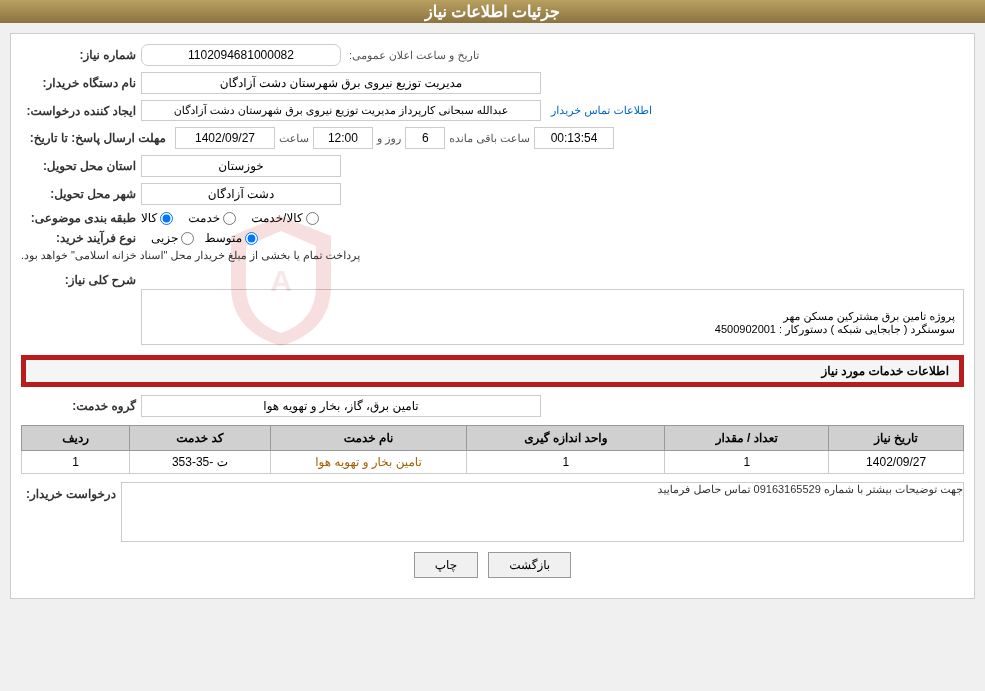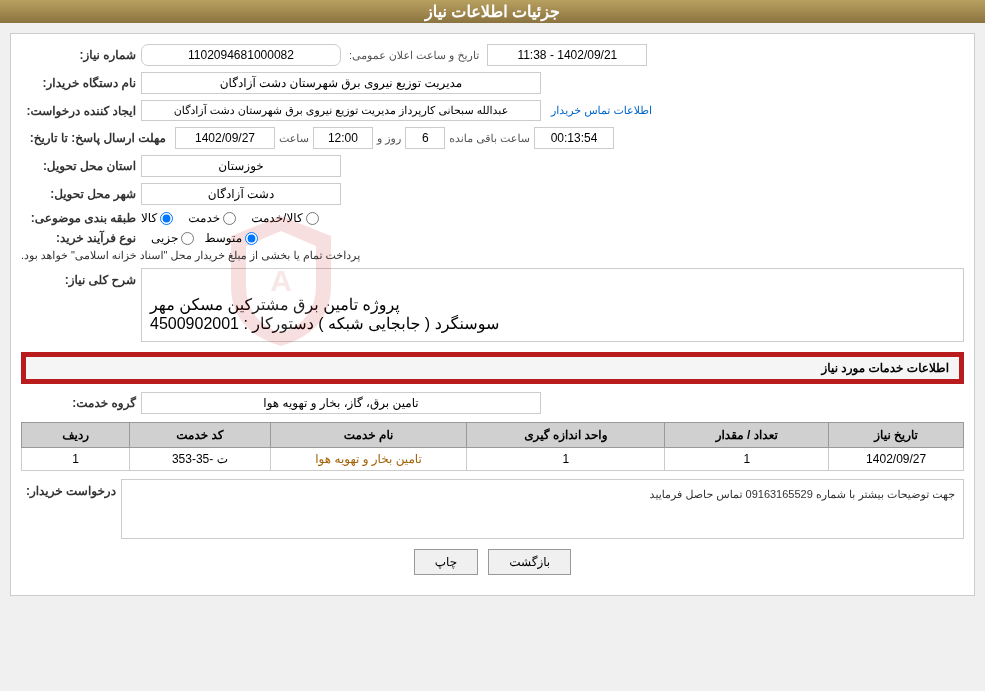--- a/index.html
+++ b/index.html
@@ -141,21 +141,20 @@
       color: #a16207;
     }
     .buyer-comment-row {
       display: flex;
       align-items: flex-start;
       margin-top: 8px;
       margin-bottom: 8px;
     }
     .comment-box {
       border: 1px solid #ccc;
-      padding: 8px;
       background: white;
       min-height: 60px;
       flex: 1;
       font-size: 11px;
       color: #333;
     }
     .button-row {
       display: flex;
       justify-content: center;
       gap: 10px;
@@ -185,21 +184,20 @@
 
 <div class="page-wrapper">
 
   <div class="header-bar">
     <span>جزئیات اطلاعات نیاز</span>
   </div>
 
   <div class="main-content">
 
     <div class="info-row">
-      <div class="date-input" style="min-width:160px;">1402/09/21 - 11:38</div>
       <span class="date-label-inline" style="margin: 0 8px;">تاریخ و ساعت اعلان عمومی:</span>
       <div class="info-value" style="min-width:200px;border-radius:7px;">1102094681000082</div>
       <span class="info-label">شماره نیاز:</span>
     </div>
 
     <div class="info-row">
       <div class="info-value-wide">مدیریت توزیع نیروی برق شهرستان دشت آزادگان</div>
       <span class="info-label">نام دستگاه خریدار:</span>
     </div>
 
@@ -272,21 +270,21 @@
               </div>
             </div>
             <span class="info-label">نوع فرآیند خرید:</span>
           </div>
           <div class="process-text" style="text-align:right; padding-right:5px;">پرداخت تمام یا بخشی از مبلغ خریدار محل "اسناد خزانه اسلامی" خواهد بود.</div>
         </div>
       </div>
     </div>
 
     <div class="info-row" style="align-items:flex-start;">
-      <div class="description-box" style="text-align:left; white-space:pre-line; font-size:16px; min-height:50px;">
+      <div class="description-box" style="text-align:right; white-space:pre-line; font-size:11px; min-height:50px;margin-top:21px;">
         <span>پروژه تامین برق مشترکین مسکن مهر
 سوسنگرد ( جابجایی شبکه )  دستورکار : 4500902001</span>
       </div>
       <span class="info-label" style="padding-top:5px;">شرح کلی نیاز:</span>
     </div>
 
     <div class="service-section">
       <div class="section-title">اطلاعات خدمات مورد نیاز</div>
 
       <div class="info-row">

